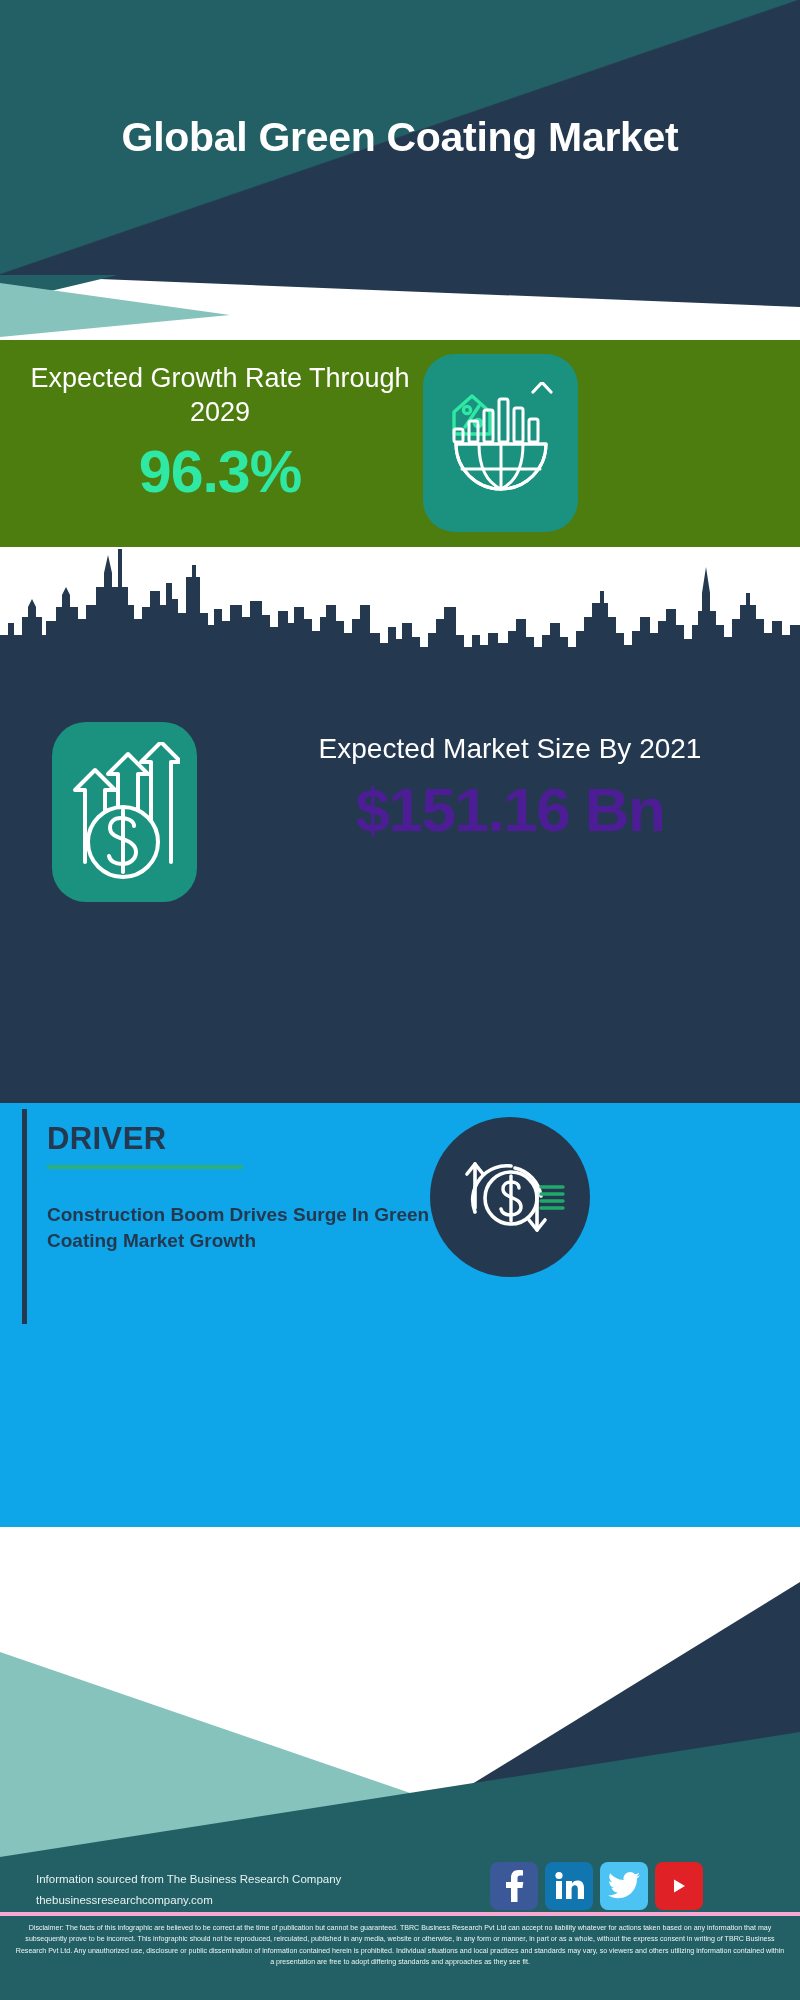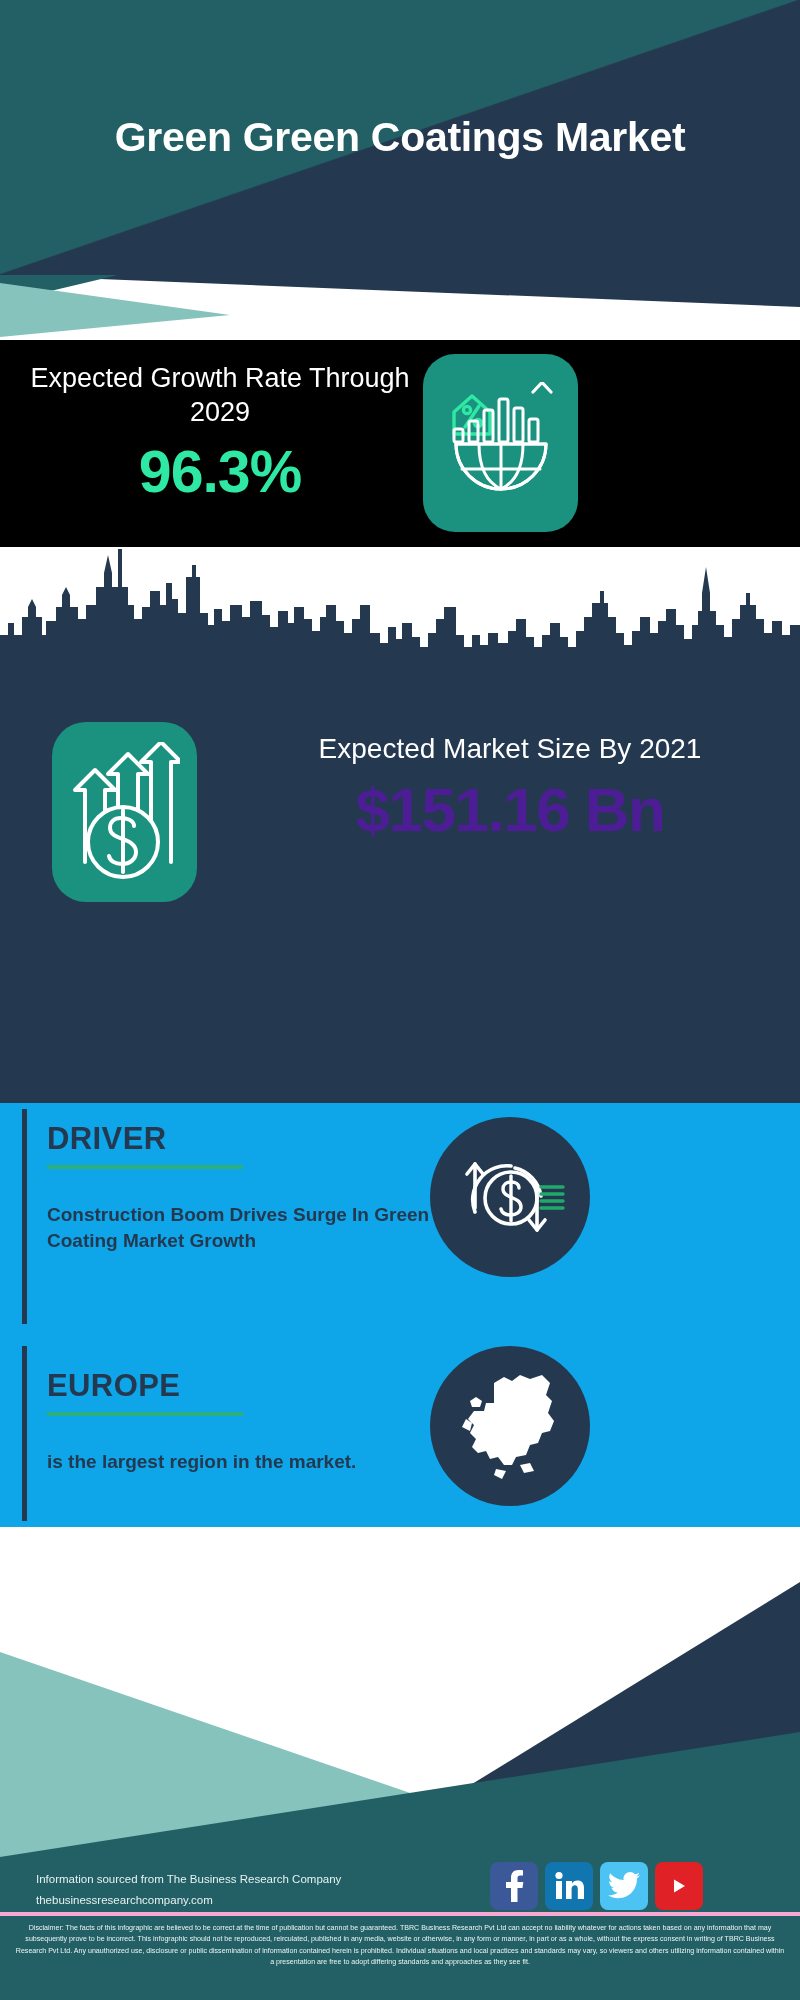--- a/index.html
+++ b/index.html
@@ -47,21 +47,21 @@
   }
   .band-teal2 {
     position:absolute; left:0; top:0; width:160px; height:65px;
     background:#226066;
     clip-path:polygon(0 0, 118px 0, 0 28px);
   }
 
   
   .growth {
     position:absolute; left:0; top:340px; width:800px; height:207px;
-    background:#000000;
+    background:#4d7c0f;
   }
   .growth-text {
     position:absolute; left:20px; top:22px; width:400px;
     text-align:center; color:#ffffff;
   }
   .growth-label { font-size:27px; line-height:1.25; font-weight:normal; }
   .growth-value {
     color:#2fe8a4; font-size:59px; font-weight:bold;
     line-height:1.05; margin-top:12px; letter-spacing:-1px;
   }
@@ -166,21 +166,21 @@
     text-align:center; padding:7px 14px 6px 14px;
   }
 </style>
 </head>
 <body>
 
 <div class="page">
 
   <div class="header">
     <div class="diag"></div>
-    <div class="header-title">Green Green Coatings Market</div>
+    <div class="header-title">Global Green Coating Market</div>
   </div>
 
   <div class="band-wrap">
     <div class="band-dark"></div>
     <div class="band-teal2"></div>
     <div class="band-teal"></div>
   </div>
 
   <div class="growth">
     <div class="growth-text">
@@ -275,40 +275,20 @@
           <g stroke="#1faa6a" stroke-width="3.4" stroke-linecap="round">
             <line x1="86" y1="45" x2="108" y2="45"></line>
             <line x1="86" y1="52" x2="108" y2="52"></line>
             <line x1="86" y1="59" x2="108" y2="59"></line>
             <line x1="86" y1="66" x2="108" y2="66"></line>
           </g>
         </svg>
       </div>
     </div>
 
-    <div class="card" style="top:243px;height:175px;">
-      <div class="card-rule" style="height:175px;"></div>
-      <div class="card-inner" style="top:24px;">
-        <div class="card-head">EUROPE</div>
-        <div class="card-underline"></div>
-        <div class="card-body">is the largest region in the market.</div>
-      </div>
-      <div class="card-icon" style="left:408px;top:0px;">
-        <svg width="120" height="130" viewBox="0 0 120 130">
-          <path fill="#ffffff" d="M20 40 L26 36 L32 40 L30 46 L22 46 Z
-            M44 22 L54 16 L62 20 L70 14 L80 18 L92 14 L100 22 L96 34 L102 40 L98 52
-            L104 60 L100 70 L92 72 L88 82 L80 84 L76 94 L66 96 L62 104 L54 104 L48 96
-            L40 98 L36 90 L28 92 L22 86 L26 78 L20 72 L24 64 L18 58 L24 50 L34 50
-            L36 42 L44 42 Z
-            M16 58 L22 62 L20 70 L12 66 Z
-            M46 108 L56 110 L52 118 L44 114 Z
-            M70 104 L80 102 L84 110 L74 112 Z"></path>
-        </svg>
-      </div>
-    </div>
 
   </div>
 
   <div class="footer">
     <div class="f-navy"></div>
     <div class="f-lightteal"></div>
     <div class="f-teal"></div>
 
     <div class="f-src">
       <div>Information sourced from The Business Research Company</div>

